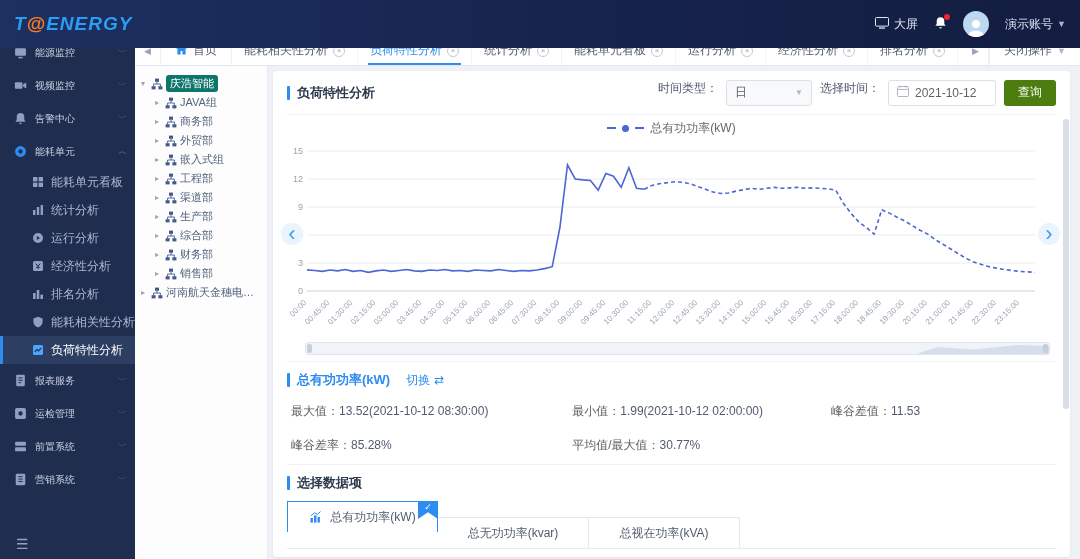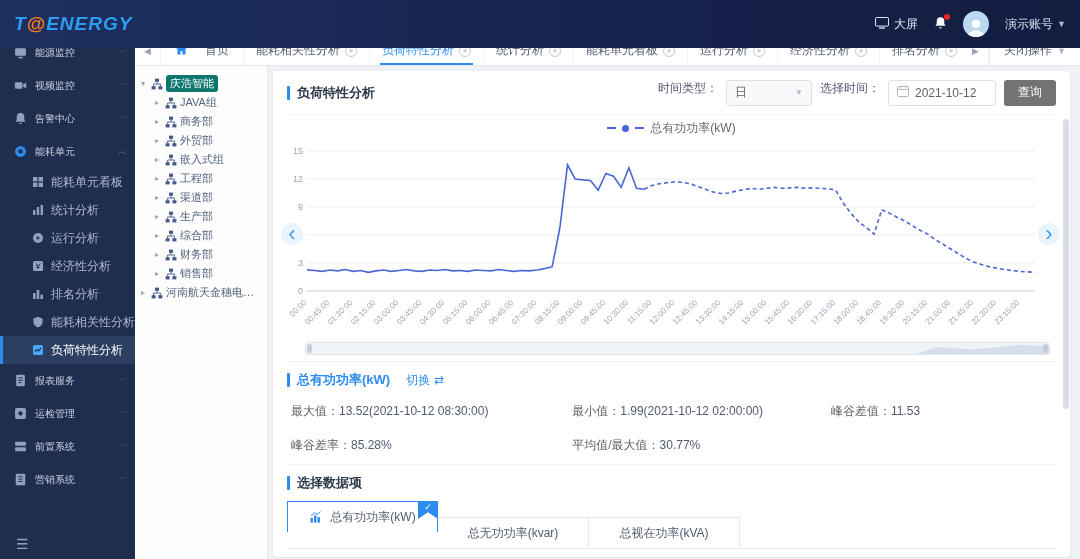--- a/index.html
+++ b/index.html
@@ -38,21 +38,21 @@
   .sb-sub .ic { width:12px; height:12px; margin-right:7px; flex:none; color:#8fa0c0; }
   .sb-sub.active { background:#2c3f63; color:#fff; border-left:3px solid #2d8cf0; padding-left:29px; }
   .sb-sub.active .ic { color:#4aa6ff; }
   .collapse-btn { height:30px; display:flex; align-items:center; padding-left:16px; color:#8fa0c0; font-size:14px; cursor:pointer; }
 
   
   .tabbar { position:absolute; left:135px; top:36px; width:945px; height:30px; background:#fff;
             border-bottom:1px solid #e4e7ee; display:flex; align-items:stretch; z-index:3; }
   .tab-nav { width:26px; display:flex; align-items:center; justify-content:center; color:#9aa3b5;
              font-size:9px; cursor:pointer; border-right:1px solid #eef0f4; }
-  .tab-home { display:flex; align-items:center; gap:17px; padding:0 14px; border-right:1px solid #eef0f4;
+  .tab-home { display:flex; align-items:center; gap:5px; padding:0 14px; border-right:1px solid #eef0f4;
               cursor:pointer; color:#515a6e; }
   .tabs-scroll { flex:1; display:flex; overflow:hidden; }
   .tab { display:flex; align-items:center; gap:5px; padding:0 12px; cursor:pointer; color:#515a6e;
          border-right:1px solid #f2f3f6; position:relative; white-space:nowrap; }
   .tab .close { width:12px; height:12px; border:1px solid #c3c9d4; border-radius:50%; color:#9aa3b5;
                 font-size:8px; line-height:10px; text-align:center; }
   .tab.active { color:#2d8cf0; }
   .tab.active::after { content:""; position:absolute; left:10px; right:10px; bottom:0; height:2px; background:#2d8cf0; }
   .tab-right { display:flex; align-items:center; border-left:1px solid #eef0f4; }
   .close-ops { display:flex; align-items:center; gap:5px; padding:0 14px; color:#515a6e; cursor:pointer; }
@@ -76,21 +76,21 @@
   .sec-title .bar { width:3px; height:14px; background:#2d8cf0; border-radius:1px; }
 
   .headrow { height:44px; display:flex; align-items:center; justify-content:space-between; border-bottom:1px solid #f0f2f5; }
   .controls { display:flex; gap:8px; }
   .ctl-label { color:#515a6e; }
   .select-box { width:86px; height:26px; border:1px solid #dcdfe6; border-radius:3px; background:#f7f9fb;
                 display:flex; align-items:center; justify-content:space-between; padding:0 8px; cursor:pointer; color:#606266; }
   .select-box .arr { font-size:8px; color:#b0b6c0; }
   .date-box { width:108px; height:26px; border:1px solid #dcdfe6; border-radius:3px; background:#fff;
               display:flex; align-items:center; gap:6px; padding:0 8px; cursor:pointer; color:#606266; }
-  .btn-primary { height:26px; padding:0 14px; background:#737373; color:#fff; border:none; border-radius:3px;
+  .btn-primary { height:26px; padding:0 14px; background:#4d7c0f; color:#fff; border:none; border-radius:3px;
                  font-size:12px; cursor:pointer; }
 
   .legend { height:26px; display:flex; align-items:center; justify-content:center; gap:6px; color:#666; }
   .legend .lseg { width:9px; height:2px; background:#4c66d6; }
   .legend .ldot { width:7px; height:7px; border-radius:50%; background:#4c66d6; }
 
   .chart-wrap { position:relative; }
   .chart-nav { position:absolute; top:82px; width:22px; height:22px; display:flex; align-items:center; justify-content:center;
                color:#3d9df0; font-size:22px; cursor:pointer; background:#eaf4fe; border-radius:50%; line-height:1; }
   .chart-nav.prev { left:-6px; }

